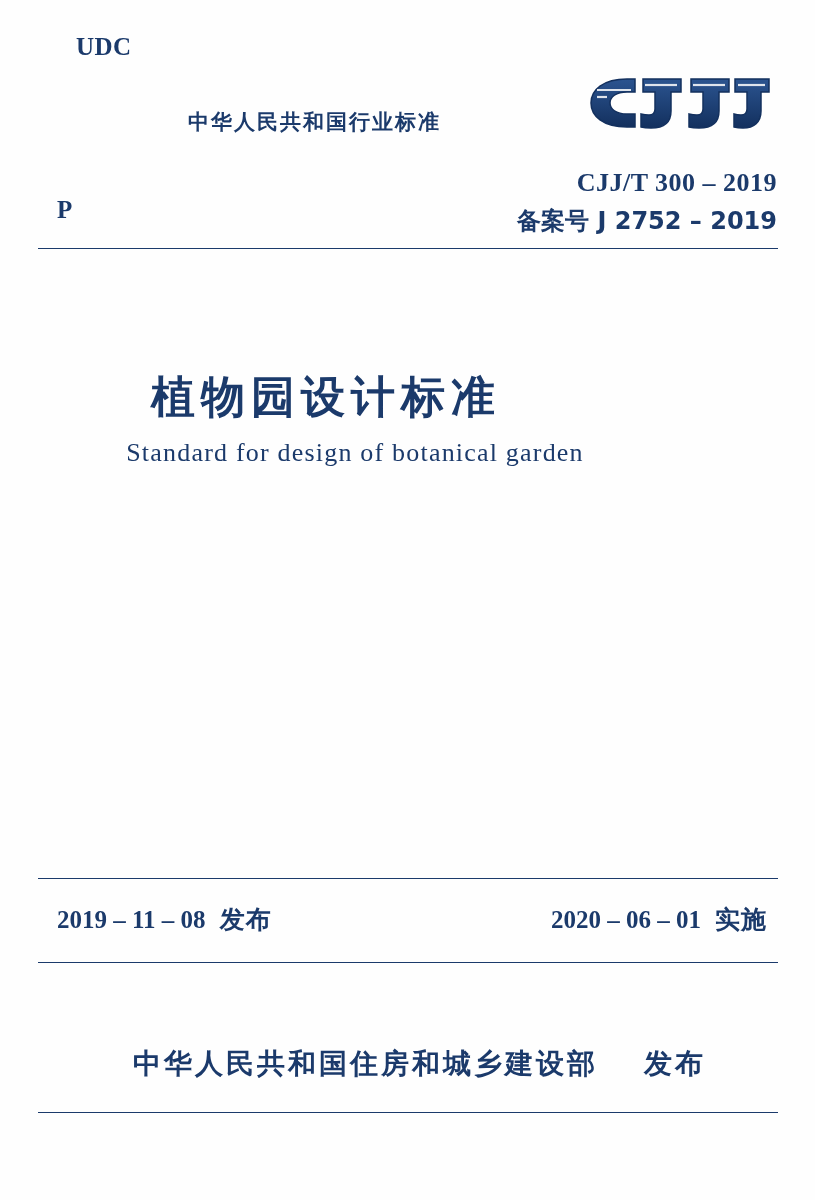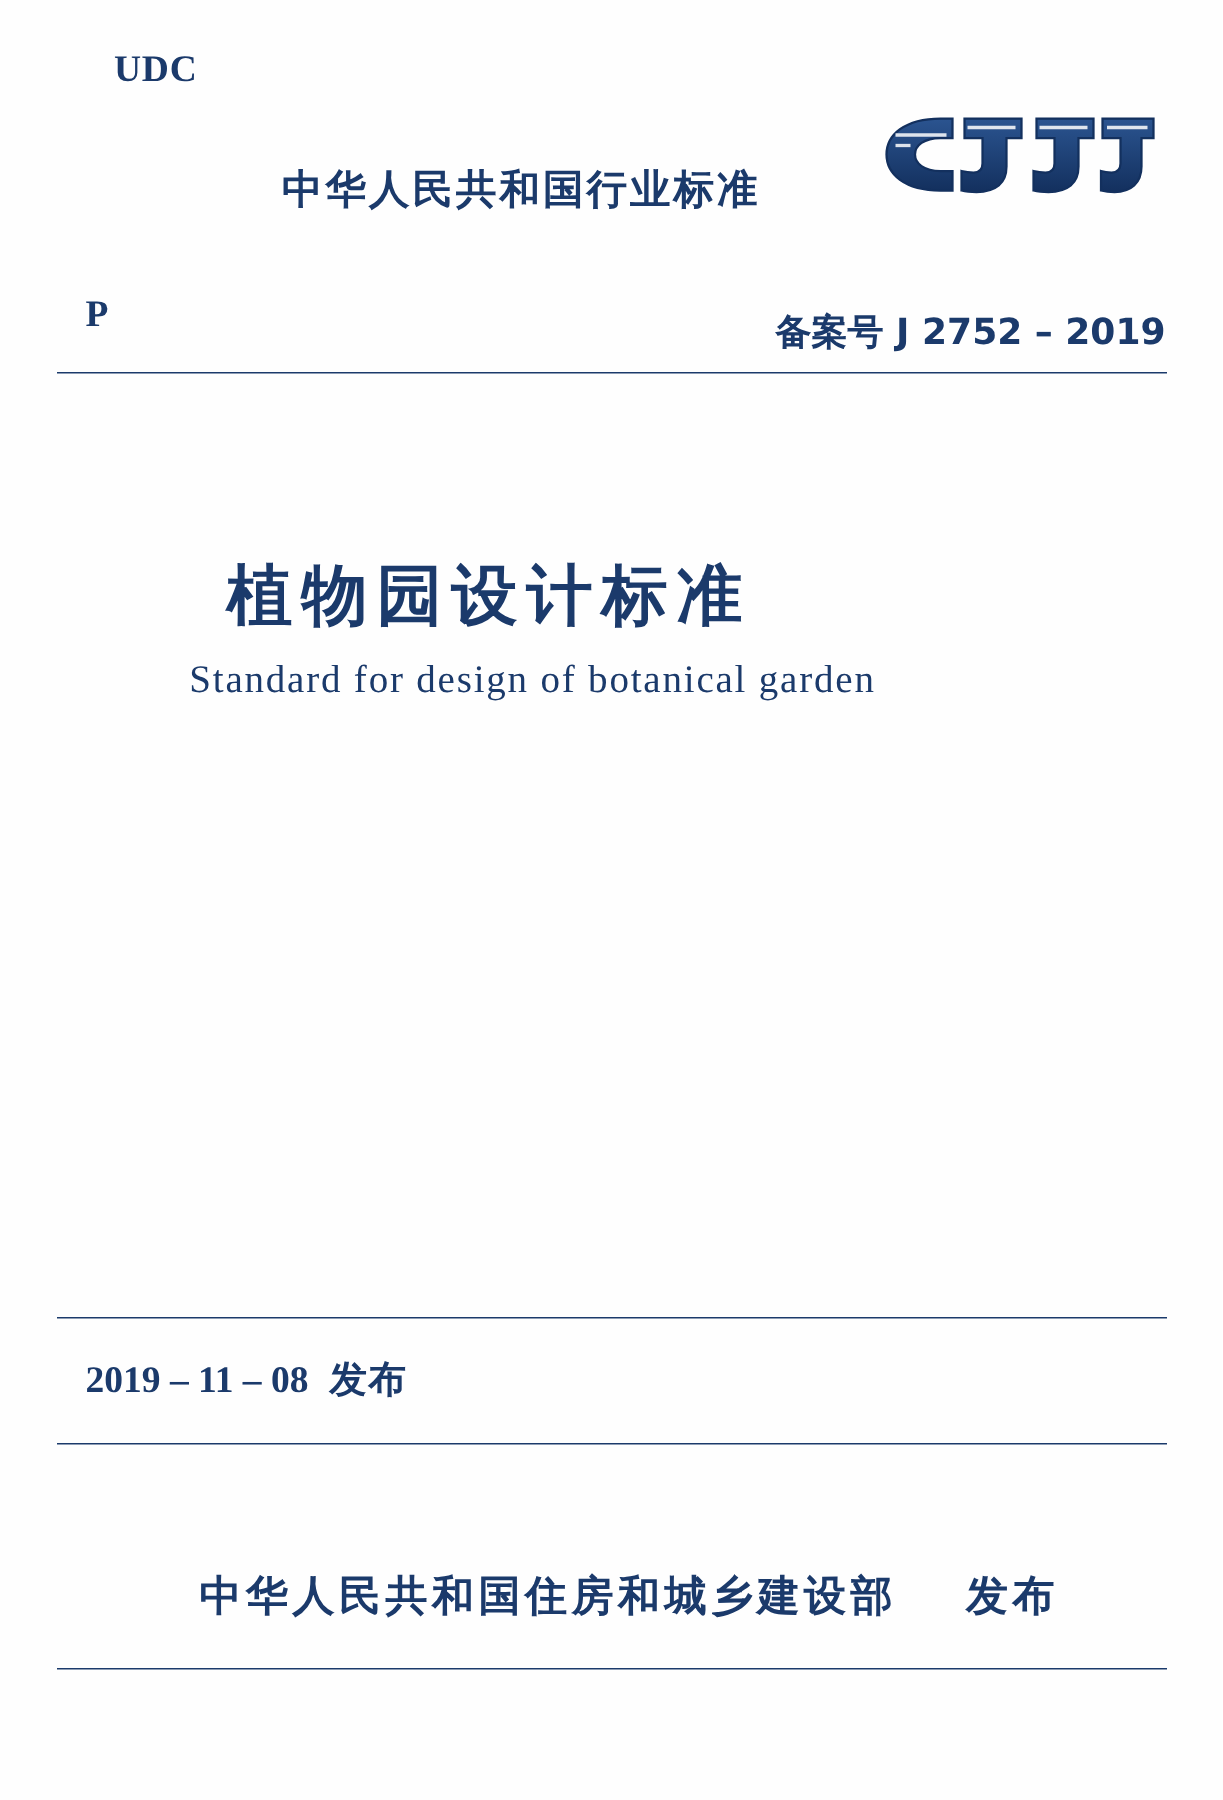--- a/index.html
+++ b/index.html
@@ -41,21 +41,21 @@
     top: 196px;
     font-size: 25px;
     font-weight: bold;
     color: #1b3a6b;
     font-family: "Liberation Serif", serif;
   }
   .nat-standard {
     position: absolute;
     left: 188px;
     top: 108px;
-    font-size: 27px;
+    font-size: 21px;
     font-weight: bold;
     letter-spacing: 2px;
     color: #1b3a6b;
     font-family: "DejaVu Sans", sans-serif;
   }
 
   
   .cjj-logo {
     position: absolute;
     right: 42px;
@@ -205,33 +205,37 @@
       <g fill="none" stroke="#ffffff" stroke-width="2.2" opacity="0.85">
         <path d="M14 20 L48 20"></path>
         <path d="M14 27 L24 27"></path>
         <path d="M62 15 L94 15"></path>
         <path d="M110 15 L142 15"></path>
         <path d="M155 15 L182 15"></path>
       </g>
     </svg>
   </div>
 
+  <div class="std-code">CJJ/T 300 – 2019</div>
   <div class="record-no">备案号 J 2752 – 2019</div>
 
   <div class="rule rule-top"></div>
 
   <div class="title-cn">植物园设计标准</div>
   <div class="title-en">Standard for design of botanical garden</div>
 
   <div class="rule rule-mid"></div>
 
   <div class="date-left">
     <span>2019 – 11 – 08</span><span class="date-cn">发布</span>
   </div>
 
+  <div class="date-right">
+    <span>2020 – 06 – 01</span><span class="date-cn">实施</span>
+  </div>
 
   <div class="rule rule-bottom"></div>
 
   <div class="publisher">
     <span>中华人民共和国住房和城乡建设部</span><span class="pub-action">发布</span>
   </div>
 
   <div class="rule rule-foot"></div>
 
 </div>

